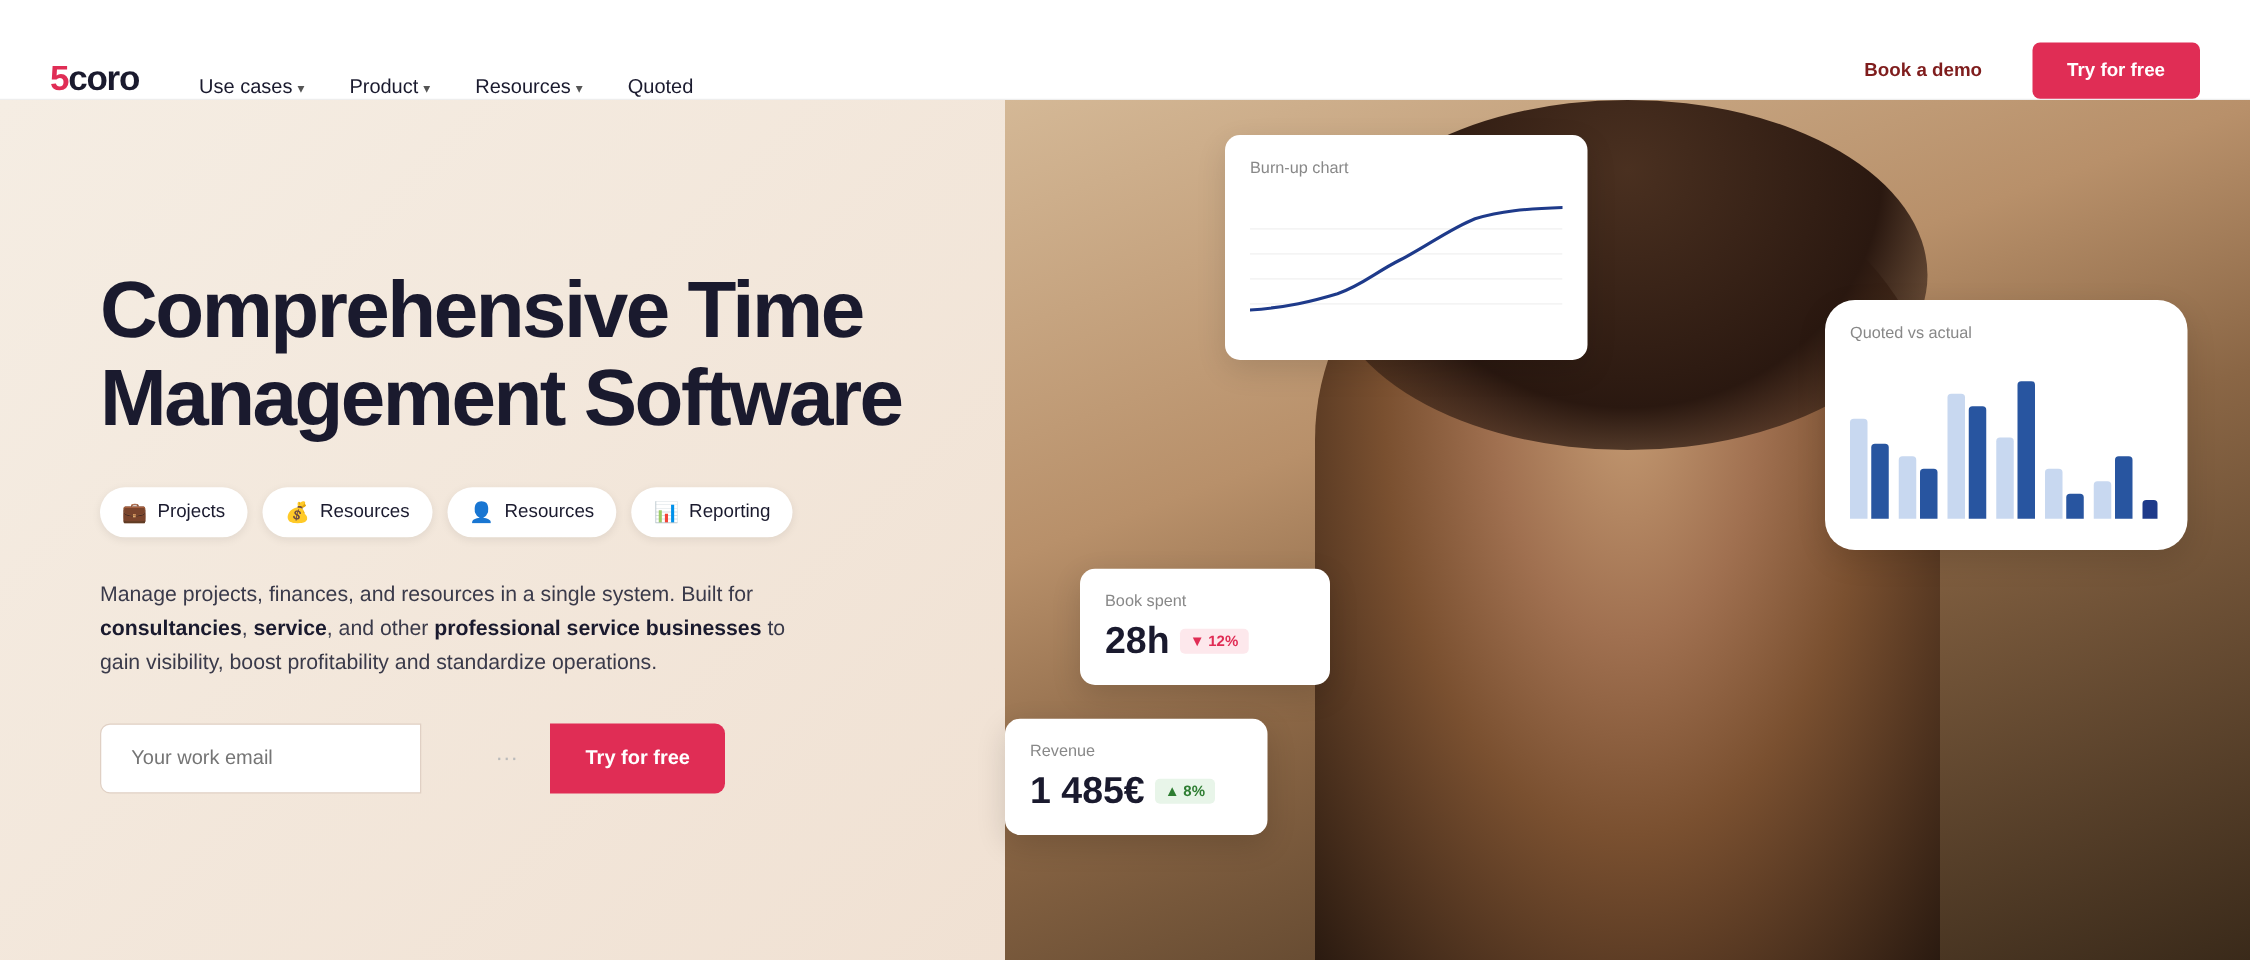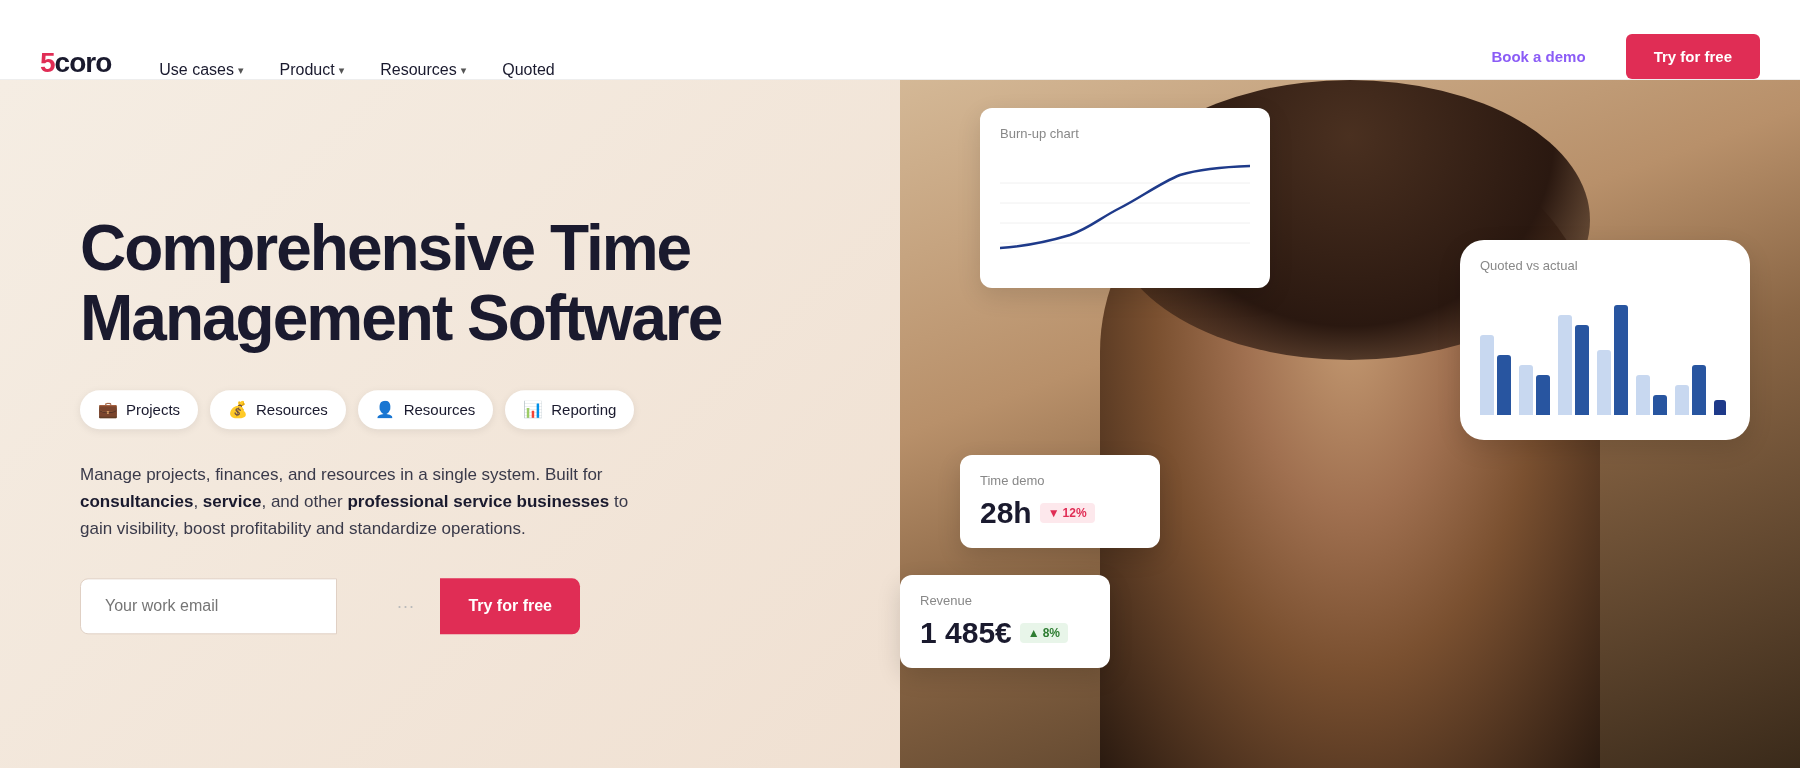--- a/index.html
+++ b/index.html
@@ -15,21 +15,21 @@
     .logo { display: flex; align-items: center; margin-right: 48px; }
     .logo-text { font-size: 28px; font-weight: 700; color: #1a1a2e; letter-spacing: -1px; }
     .nav-links { display: flex; align-items: center; gap: 36px; flex: 1; }
     .nav-item {
       font-size: 16px; color: #1a1a2e; cursor: pointer;
       display: flex; align-items: center; gap: 4px; font-weight: 500;
     }
     .nav-item .chevron { font-size: 11px; color: #555; }
     .nav-right { display: flex; align-items: center; gap: 20px; margin-left: auto; }
     .btn-demo {
-      font-size: 15px; font-weight: 600; color: #8b5cf6;
+      font-size: 15px; font-weight: 600; color: #7f1d1d;
       background: none; border: none; cursor: pointer; padding: 10px 20px;
     }
     .btn-try {
       font-size: 15px; font-weight: 600; color: #fff;
       background: #e02d55; border: none; border-radius: 6px;
       cursor: pointer; padding: 14px 28px;
     }
 
     
     .hero {
@@ -69,21 +69,21 @@
     .dots-icon { position: absolute; right: 14px; top: 50%; transform: translateY(-50%); color: #bbb; font-size: 18px; }
     .email-wrap { position: relative; flex: 1; }
     .btn-try-form {
       padding: 18px 28px; background: #e02d55; color: #fff;
       border: none; border-radius: 0 8px 8px 0; font-size: 16px;
       font-weight: 700; cursor: pointer; white-space: nowrap;
     }
 
     
     .hero-right {
-      position: absolute; right: 0; top: 0; width: 900px; height: 688px;
+      position: absolute; right: 0; top: 0; width: 996px; height: 688px;
     }
     .person-bg {
       position: absolute; inset: 0;
       background: linear-gradient(160deg, #d4b896 0%, #b8906a 35%, #8a6645 55%, #3a2a1a 100%);
     }
 
     
     .card-burnup {
       position: absolute; top: 28px; right: 530px; width: 290px; height: 180px;
       background: #fff; border-radius: 12px; padding: 18px 20px;
@@ -247,21 +247,21 @@
           <div class="bar bar-quoted" style="height:30px;"></div>
           <div class="bar bar-actual" style="height:50px;"></div>
         </div>
         <div class="bar-group">
           <div class="bar bar-actual" style="height:15px;width:12px;background:#1e3a8a;"></div>
         </div>
       </div>
     </div>
 
     <div class="card-time">
-      <div class="card-label">Time demo</div>
+      <div class="card-label">Book spent</div>
       <div class="card-value">
         <span>28h</span>
         <span class="badge-red">
           <span>▼</span>
           <span>12%</span>
         </span>
       </div>
     </div>
 
     <div class="card-revenue">

